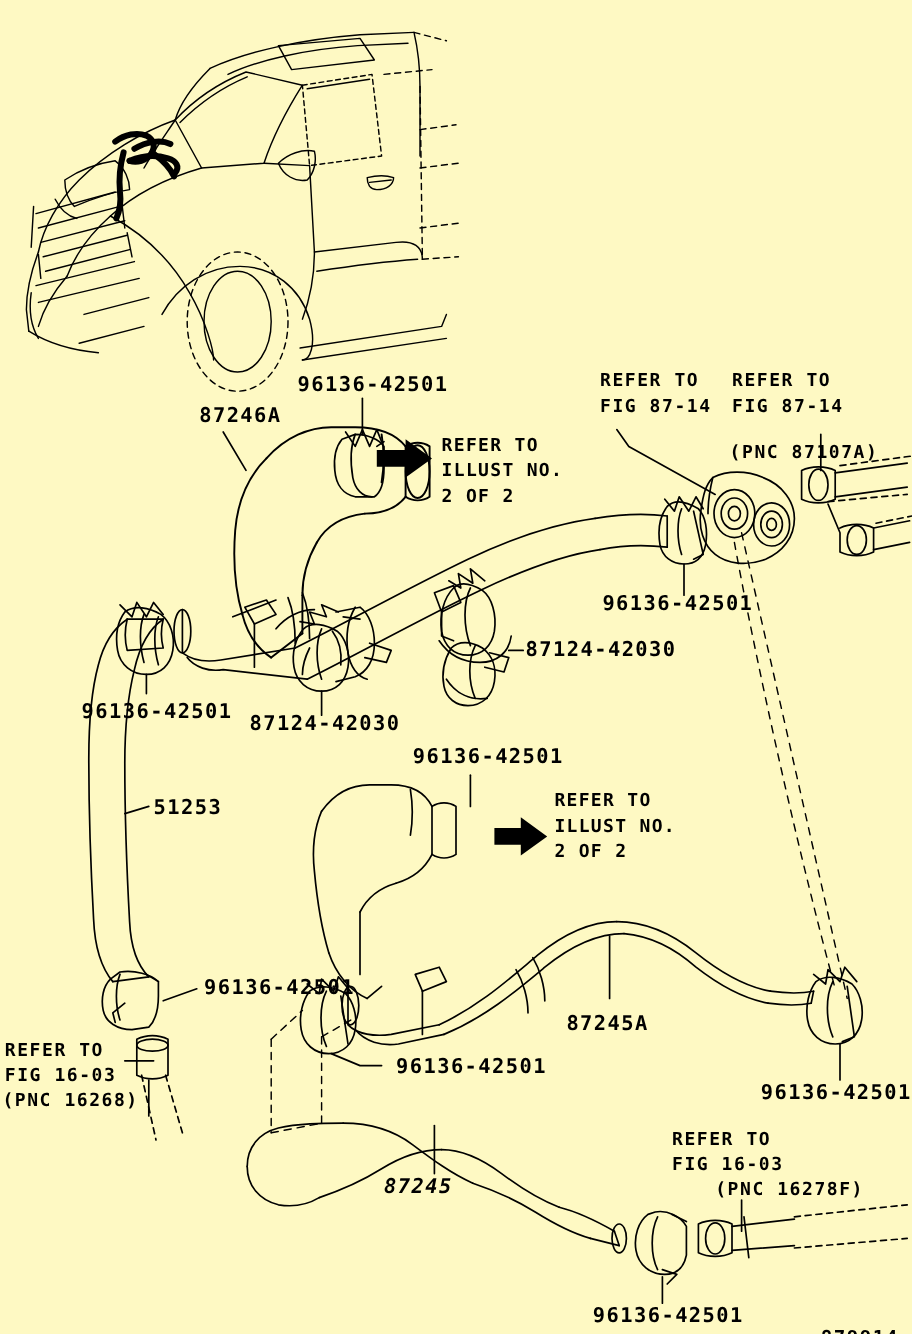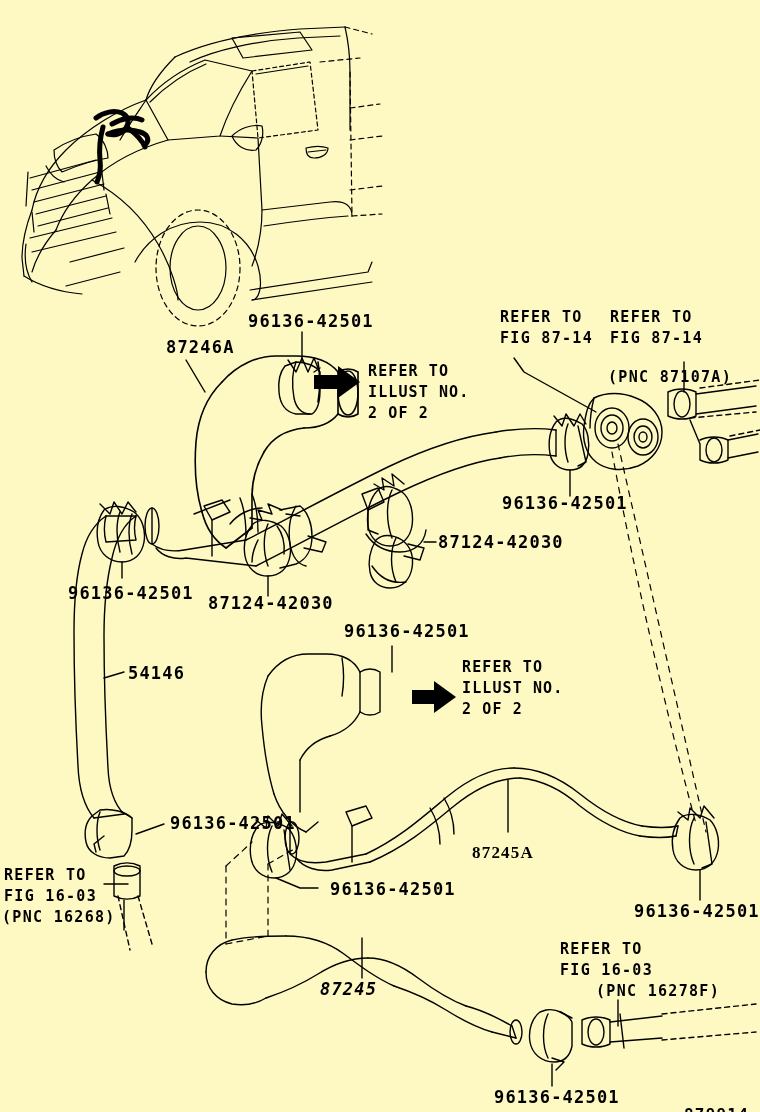--- a/index.html
+++ b/index.html
@@ -408,29 +408,29 @@
   <div class="lbl lbl-part" style="left:502px; top:492px;">96136-42501</div>
 
   <div class="lbl lbl-part" style="left:438px; top:531px;">87124-42030</div>
 
   <div class="lbl lbl-part" style="left:68px; top:582px;">96136-42501</div>
 
   <div class="lbl lbl-part" style="left:208px; top:592px;">87124-42030</div>
 
   <div class="lbl lbl-part" style="left:344px; top:620px;">96136-42501</div>
 
-  <div class="lbl lbl-part" style="left:128px; top:662px;">54146</div>
+  <div class="lbl lbl-part" style="left:128px; top:662px;">51253</div>
 
   <div class="lbl lbl-ref" style="left:462px; top:658px;">REFER TO</div>
   <div class="lbl lbl-ref" style="left:462px; top:679px;">ILLUST NO.</div>
   <div class="lbl lbl-ref" style="left:462px; top:700px;">2 OF 2</div>
 
   <div class="lbl lbl-part" style="left:170px; top:812px;">96136-42501</div>
 
-  <div class="lbl lbl-part" style="left:472px; top:842px;font-family:Liberation Serif, serif;">87245A</div>
+  <div class="lbl lbl-part" style="left:472px; top:842px;">87245A</div>
 
   <div class="lbl lbl-fig" style="left:4px; top:866px;">REFER TO</div>
   <div class="lbl lbl-fig" style="left:4px; top:887px;">FIG 16-03</div>
   <div class="lbl lbl-fig" style="left:2px; top:908px;text-align:center;">(PNC 16268)</div>
 
   <div class="lbl lbl-part" style="left:330px; top:878px;">96136-42501</div>
 
   <div class="lbl lbl-part" style="left:634px; top:900px;">96136-42501</div>
 
   <div class="lbl lbl-part" style="left:320px; top:978px;font-style:italic;">87245</div>

